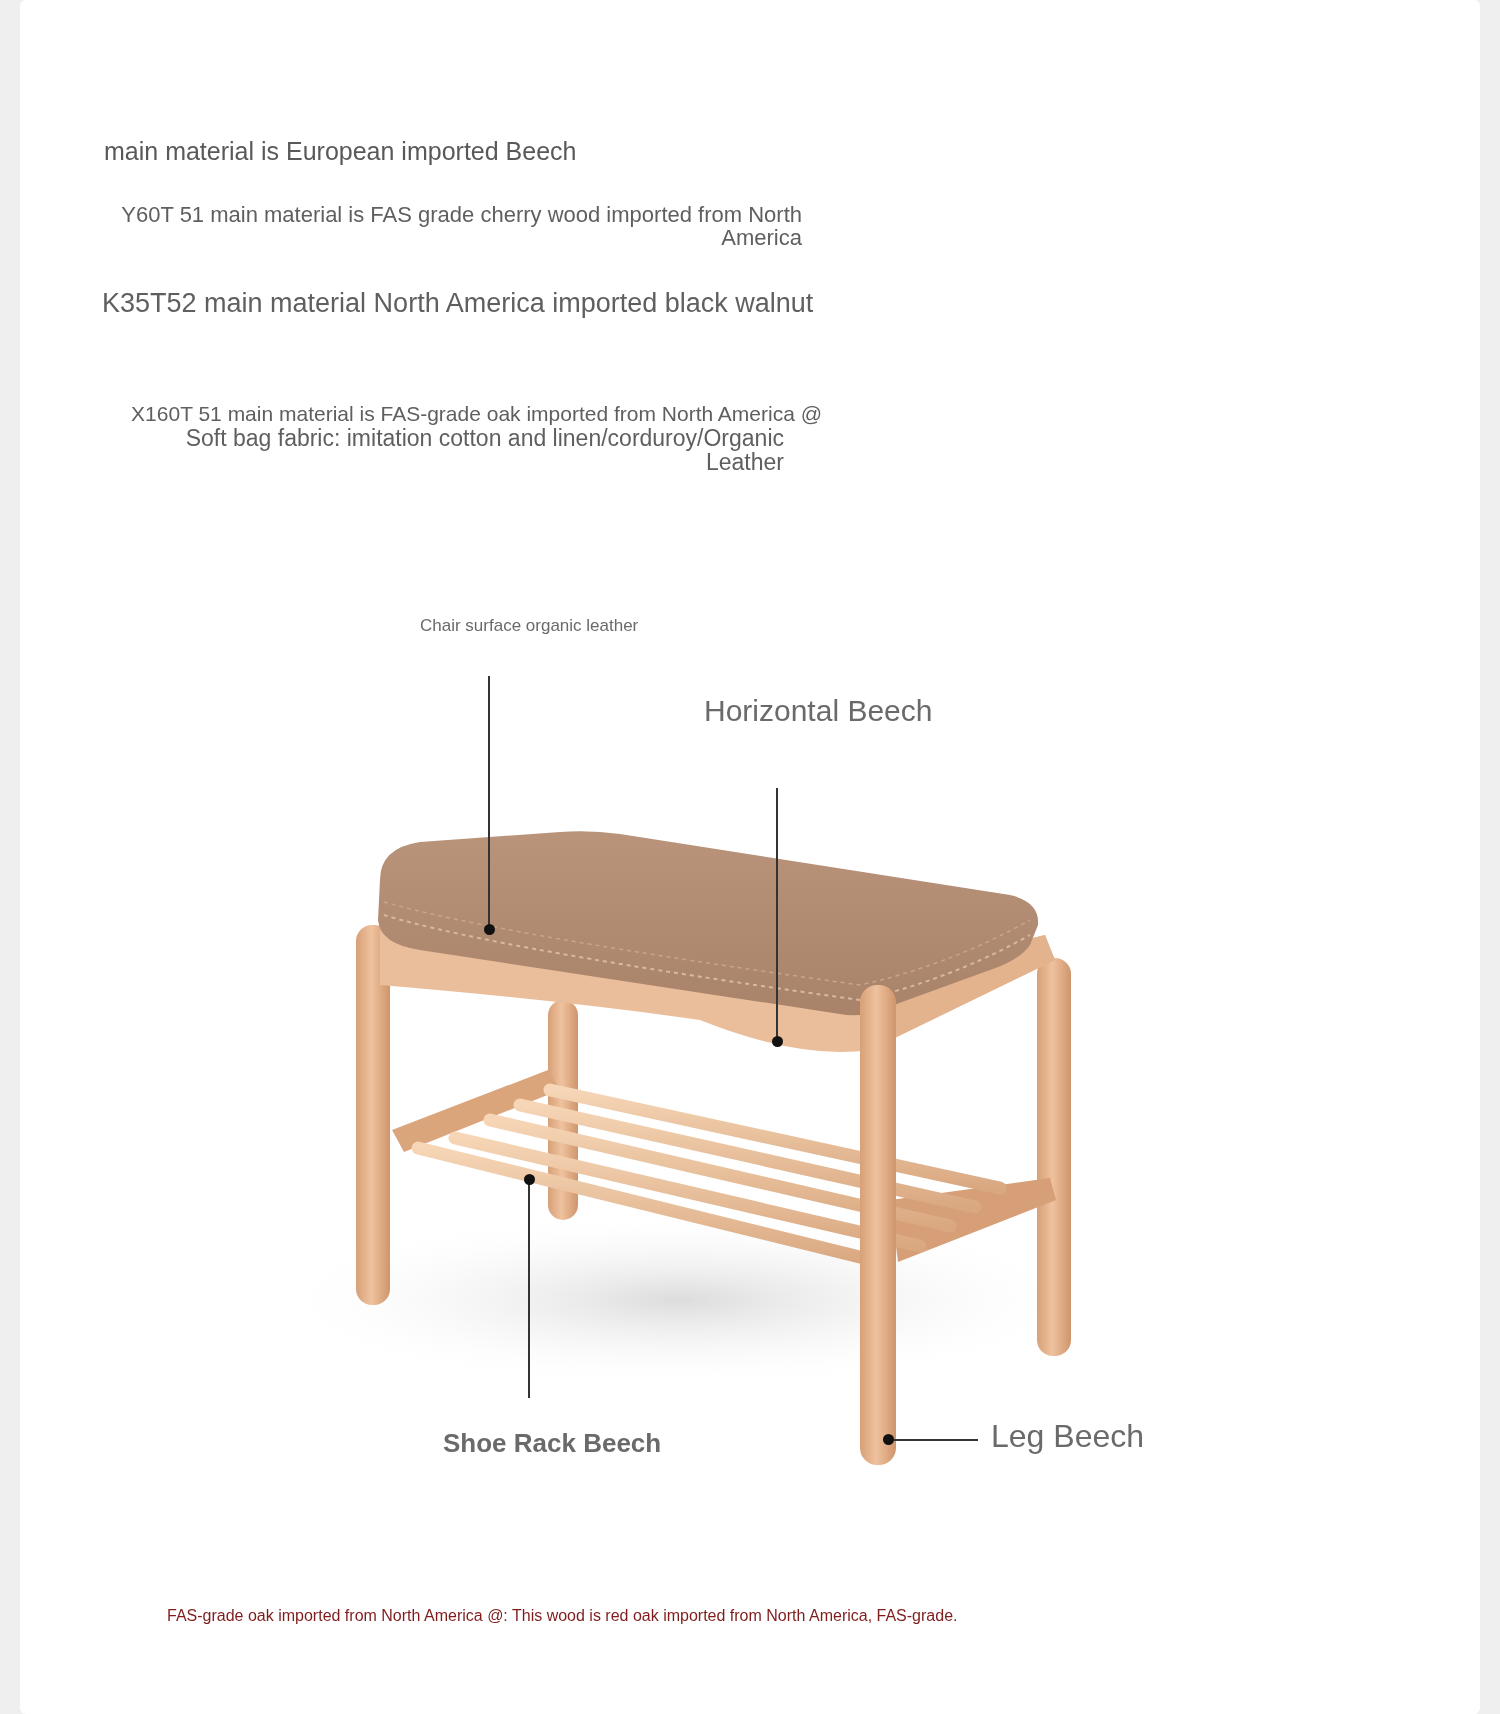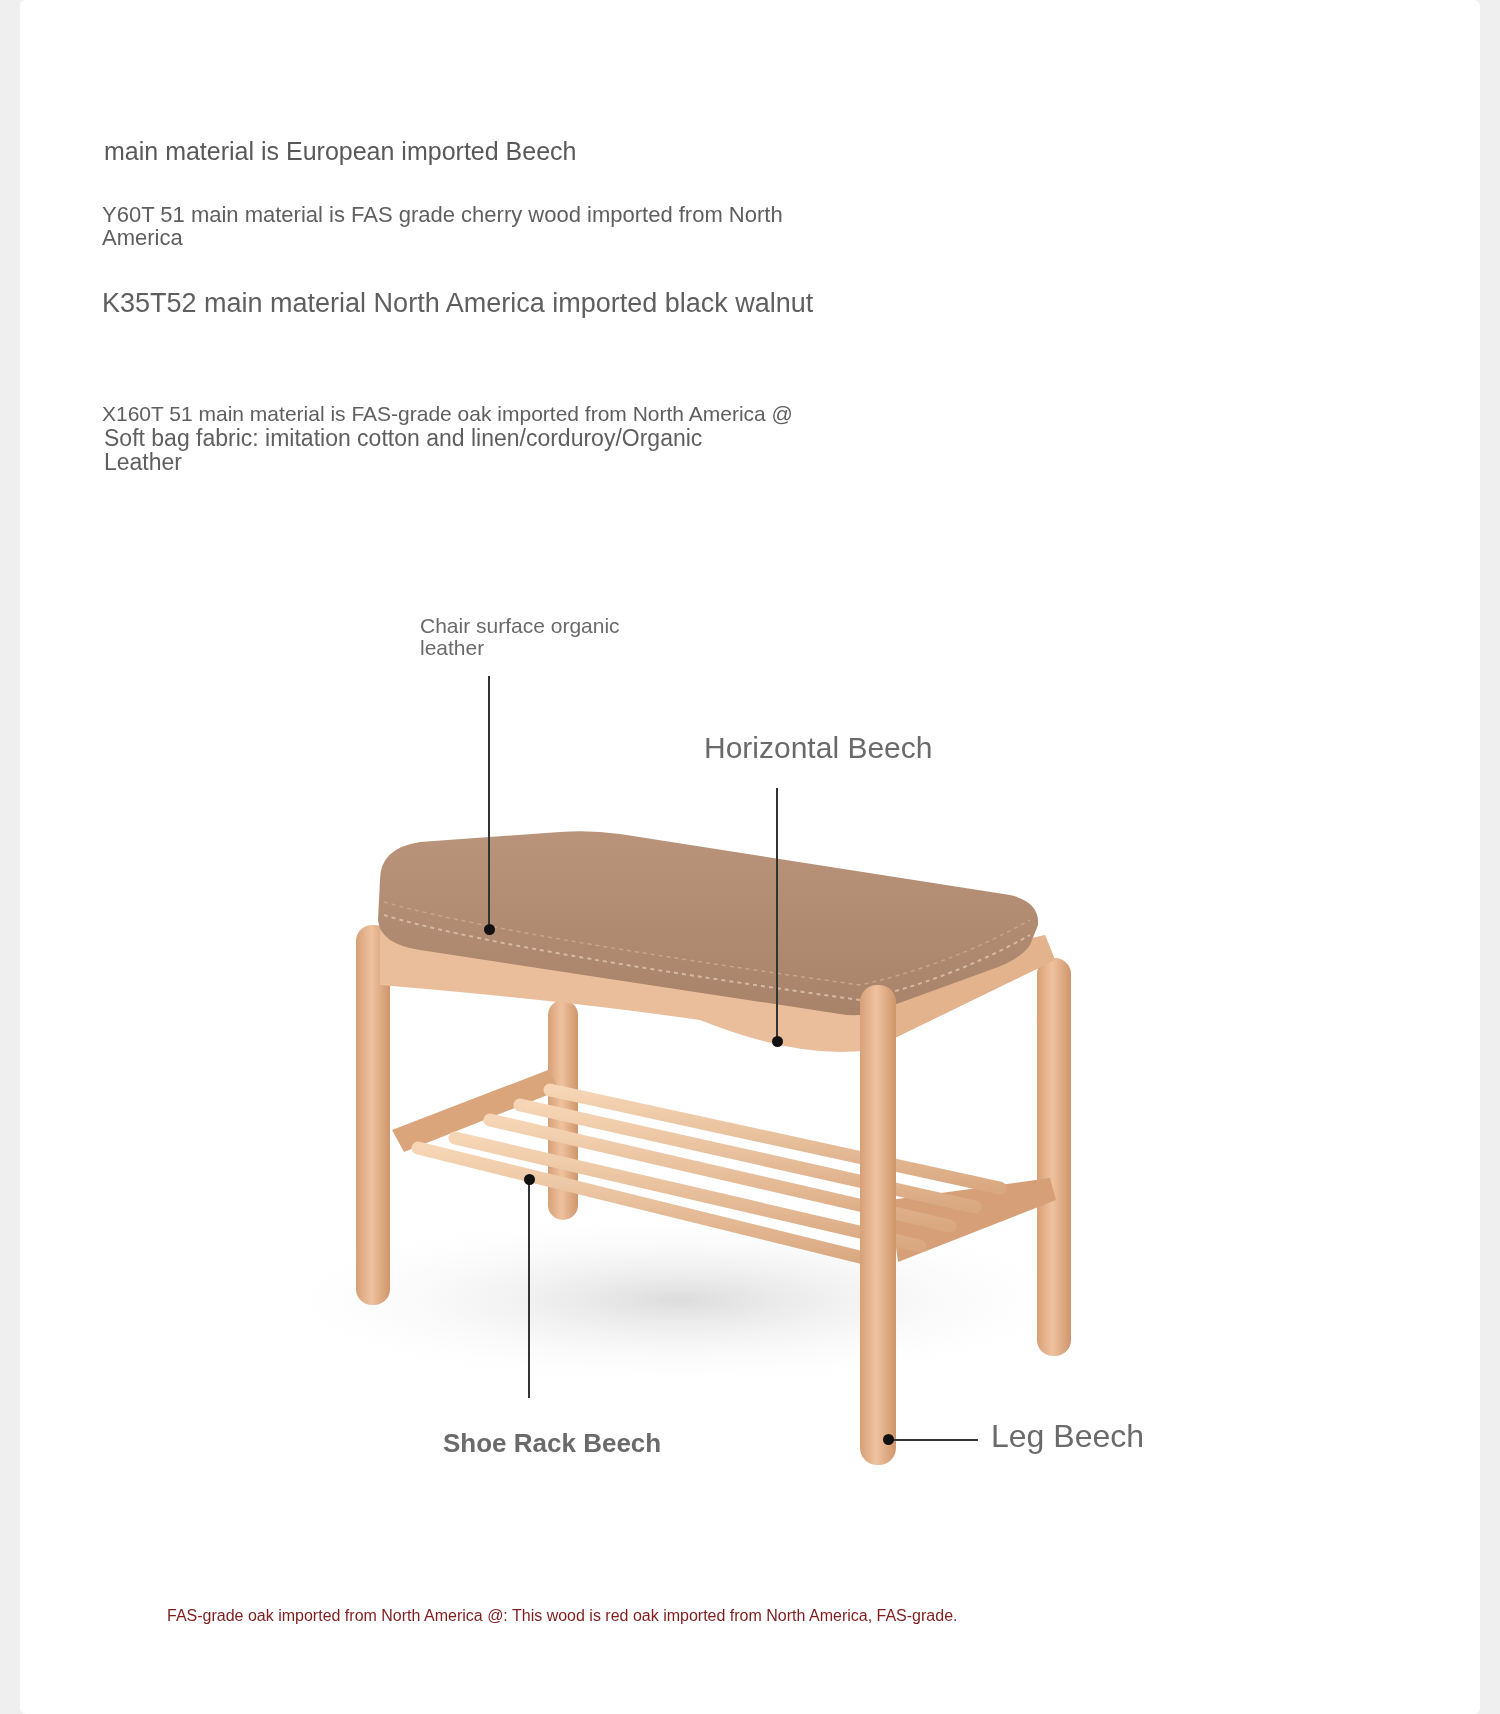--- a/index.html
+++ b/index.html
@@ -21,34 +21,35 @@
       width: 1460px;
       height: 1714px;
       background: #ffffff;
       border-radius: 6px;
     }
     .spec {
       position: absolute;
       color: #5f5f5f;
       line-height: 1.0;
       margin: 0;
+      text-align: right;
     }
     .spec.s1 { left: 104px; top: 139px; font-size: 25px; color: #595959; }
     .spec.s2 { left: 102px; top: 203px; font-size: 22px; width: 700px; line-height: 23px; }
     .spec.s3 { left: 102px; top: 290px; font-size: 27px; }
     .spec.s4 { left: 102px; top: 354px; font-size: 21px; width: 720px; line-height: 23px; margin-top: 48px; }
     .spec.s5 { left: 104px; top: 426px; font-size: 23px; width: 680px; line-height: 24px; }
 
     .callout-text {
       position: absolute;
       color: #6a6a6a;
       margin: 0;
     }
-    .c-chair { left: 420px; top: 615px; font-size: 21px; line-height: 22px; width: 230px; }
-    .c-horizontal { left: 704px; top: 731px; font-size: 30px; }
+    .c-chair { left: 420px; top: 615px; font-size: 17px; line-height: 22px; width: 230px; }
+    .c-horizontal { left: 704px; top: 694px; font-size: 30px; }
     .c-shoe { left: 443px; top: 1428px; font-size: 26px; font-weight: bold; }
     .c-leg { left: 991px; top: 1418px; font-size: 32px; }
 
     .footer-note {
       position: absolute;
       left: 167px;
       top: 1607px;
       font-size: 16px;
       color: #7f1d1d;
       margin: 0;

